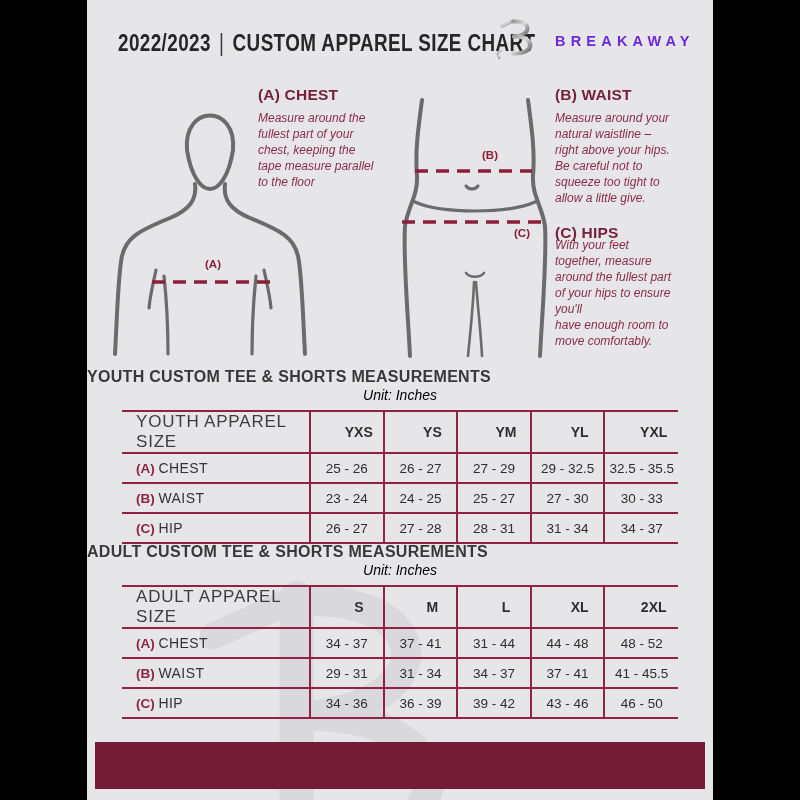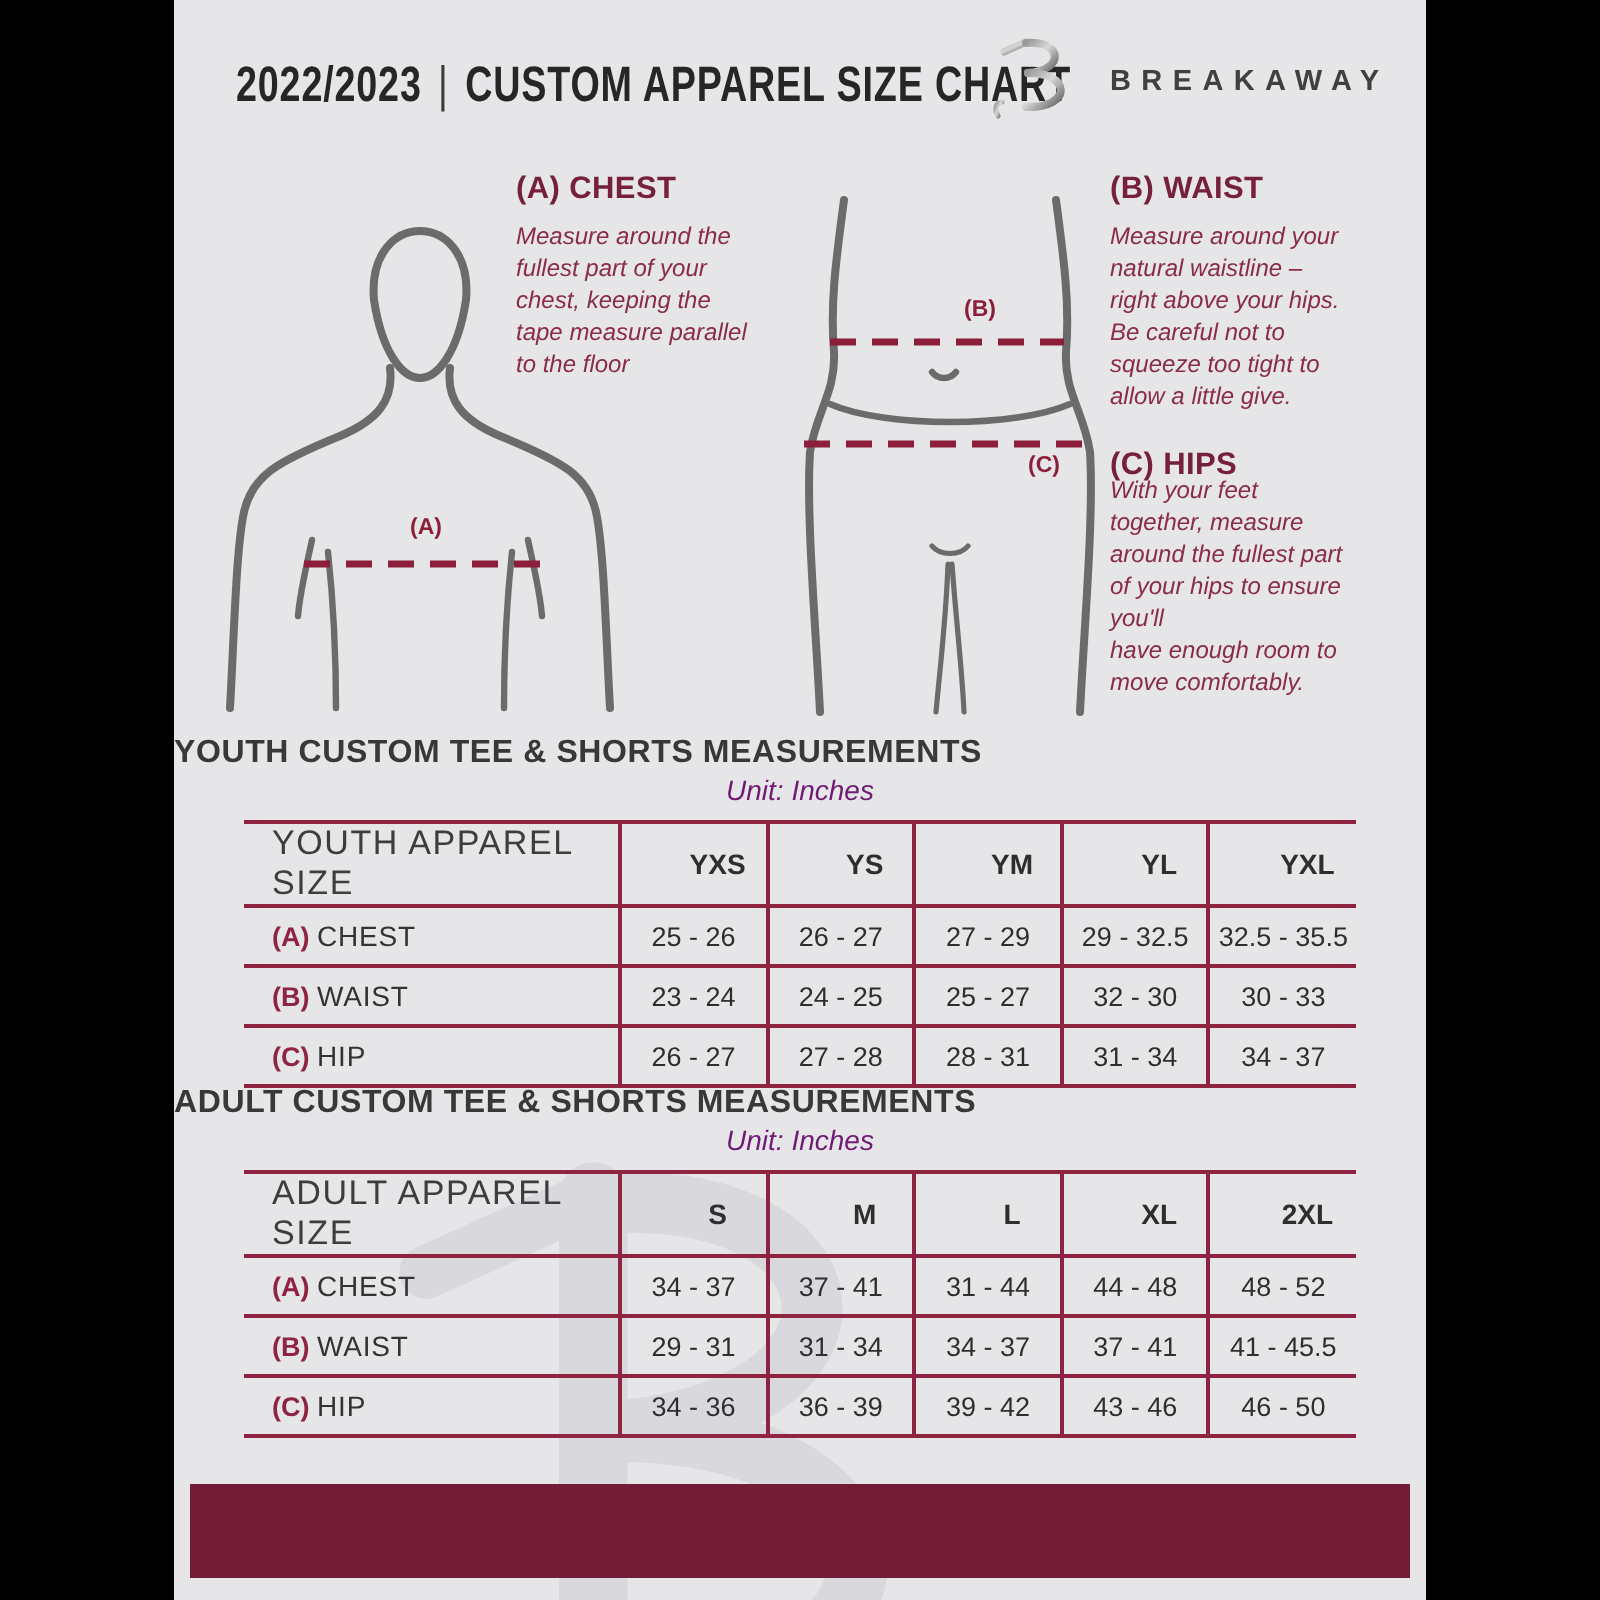--- a/index.html
+++ b/index.html
@@ -18,33 +18,33 @@
 
   
   .watermark{position:absolute;left:50px;top:560px;z-index:0;opacity:1;}
 
   .layer{position:absolute;z-index:1;}
 
   
   .hdr-title{position:absolute;left:31px;top:28px;font-weight:800;font-size:23px;color:#262626;
     letter-spacing:.5px;transform:scale(.82,1.08);transform-origin:left top;white-space:nowrap;}
   .hdr-sep{font-weight:300;color:#3a3a3a;padding:0 10px;}
-  .hdr-brand{position:absolute;left:468px;top:33px;font-weight:700;font-size:14.5px;letter-spacing:5.2px;color:#404040;white-space:nowrap;}
+  .hdr-brand{position:absolute;left:468px;top:33px;font-weight:700;font-size:14.5px;letter-spacing:5.2px;color:#6d28d9;white-space:nowrap;}
   .hdr-logo{position:absolute;left:405px;top:16px;}
 
   
   .ins-head{position:absolute;font-weight:800;font-size:15.5px;color:var(--heading);letter-spacing:.2px;}
   .ins-body{position:absolute;font-style:italic;font-size:12px;line-height:16px;color:var(--bodytext);white-space:pre-line;}
 
   .fig{position:absolute;}
   .dash-label{position:absolute;font-weight:800;font-size:11.5px;color:var(--dash);}
 
   
   .sec-title{position:absolute;left:0;width:626px;text-align:left;font-weight:700;font-size:16px;color:#383838;letter-spacing:.3px;}
-  .sec-unit{position:absolute;left:0;width:626px;text-align:center;font-style:italic;font-size:14px;color:#701a75;}
+  .sec-unit{position:absolute;left:0;width:626px;text-align:center;font-style:italic;font-size:14px;color:#000000;}
 
   table.sz{position:absolute;left:35px;width:556px;border-collapse:collapse;table-layout:fixed;font-family:"Liberation Sans",sans-serif;}
   table.sz col.c0{width:188px;}
   table.sz col.cn{width:73.6px;}
   table.sz th,table.sz td{border-top:2px solid var(--tborder);border-left:2px solid var(--tborder);
     text-align:center;vertical-align:middle;color:var(--ink);}
   table.sz th:first-child,table.sz td:first-child{border-left:none;text-align:left;padding-left:14px;}
   table.sz tr:last-child td{border-bottom:2px solid var(--tborder);}
   table.sz thead tr{height:34px;}
   table.sz tbody tr{height:30px;}
@@ -180,21 +180,21 @@
           <td>26 - 27</td>
           <td>27 - 29</td>
           <td>29 - 32.5</td>
           <td>32.5 - 35.5</td>
         </tr>
         <tr>
           <td><span class="rowkey">(B)</span> <span class="rowlabel">WAIST</span></td>
           <td>23 - 24</td>
           <td>24 - 25</td>
           <td>25 - 27</td>
-          <td>32 - 30</td>
+          <td>27 - 30</td>
           <td>30 - 33</td>
         </tr>
         <tr>
           <td><span class="rowkey">(C)</span> <span class="rowlabel">HIP</span></td>
           <td>26 - 27</td>
           <td>27 - 28</td>
           <td>28 - 31</td>
           <td>31 - 34</td>
           <td>34 - 37</td>
         </tr>

